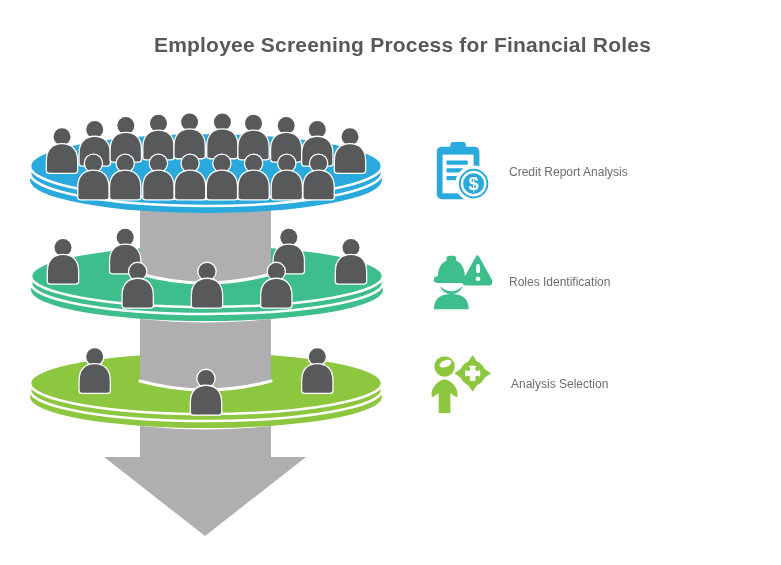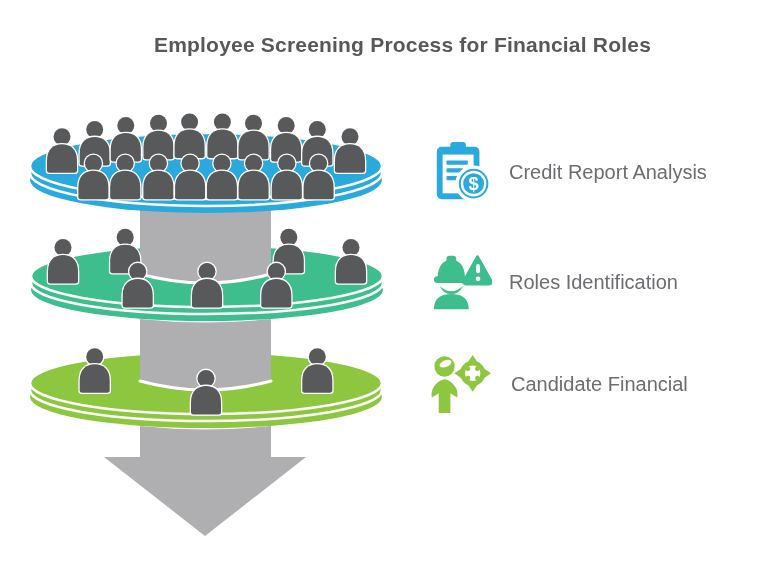--- a/index.html
+++ b/index.html
@@ -21,21 +21,21 @@
   }
   .stage-row.r0{top:140px;}
   .stage-row.r1{top:250px;}
   .stage-row.r2{top:352px;}
   .stage-icon{display:flex;align-items:center;justify-content:center;}
   .stage-icon svg{display:block;}
   .r0 .stage-icon{color:var(--stage-blue,#29A9DC);}
   .r1 .stage-icon{color:var(--stage-green,#3DBE8C);}
   .r2 .stage-icon{color:var(--stage-lime,#8DC63F);}
   .stage-label{
-    font-size:20px;color:var(--label-text,#6B6D70);white-space:nowrap;
+    font-size:12px;color:var(--label-text,#6B6D70);white-space:nowrap;
   }
 </style>
 </head>
 <body style="background: rgb(255, 255, 255);">
 
 <div class="title">Employee Screening Process for Financial Roles</div>
 
 <svg id="funnel-svg" width="781" height="565" viewBox="0 0 781 565">
     <defs>
       <g id="persn" stroke="#fff" stroke-width="2.6" fill="#58595B" paint-order="stroke" stroke-linejoin="round">
@@ -142,14 +142,14 @@
       <path d="M44 2 L50 11 L38 11 Z" fill="currentColor"></path>
       <path d="M44 40 L50 31 L38 31 Z" fill="currentColor"></path>
       <path d="M25 21 L34 15 L34 27 Z" fill="currentColor"></path>
       <path d="M63 21 L54 15 L54 27 Z" fill="currentColor"></path>
       <circle cx="39.2" cy="16.2" r="2.3" fill="currentColor"></circle>
       <circle cx="48.8" cy="16.2" r="2.3" fill="currentColor"></circle>
       <circle cx="39.2" cy="25.8" r="2.3" fill="currentColor"></circle>
       <circle cx="48.8" cy="25.8" r="2.3" fill="currentColor"></circle>
     </svg>
   </span>
-  <span class="stage-label">Candidate Financial</span>
+  <span class="stage-label">Analysis Selection</span>
 </div>
 
 </body></html>

